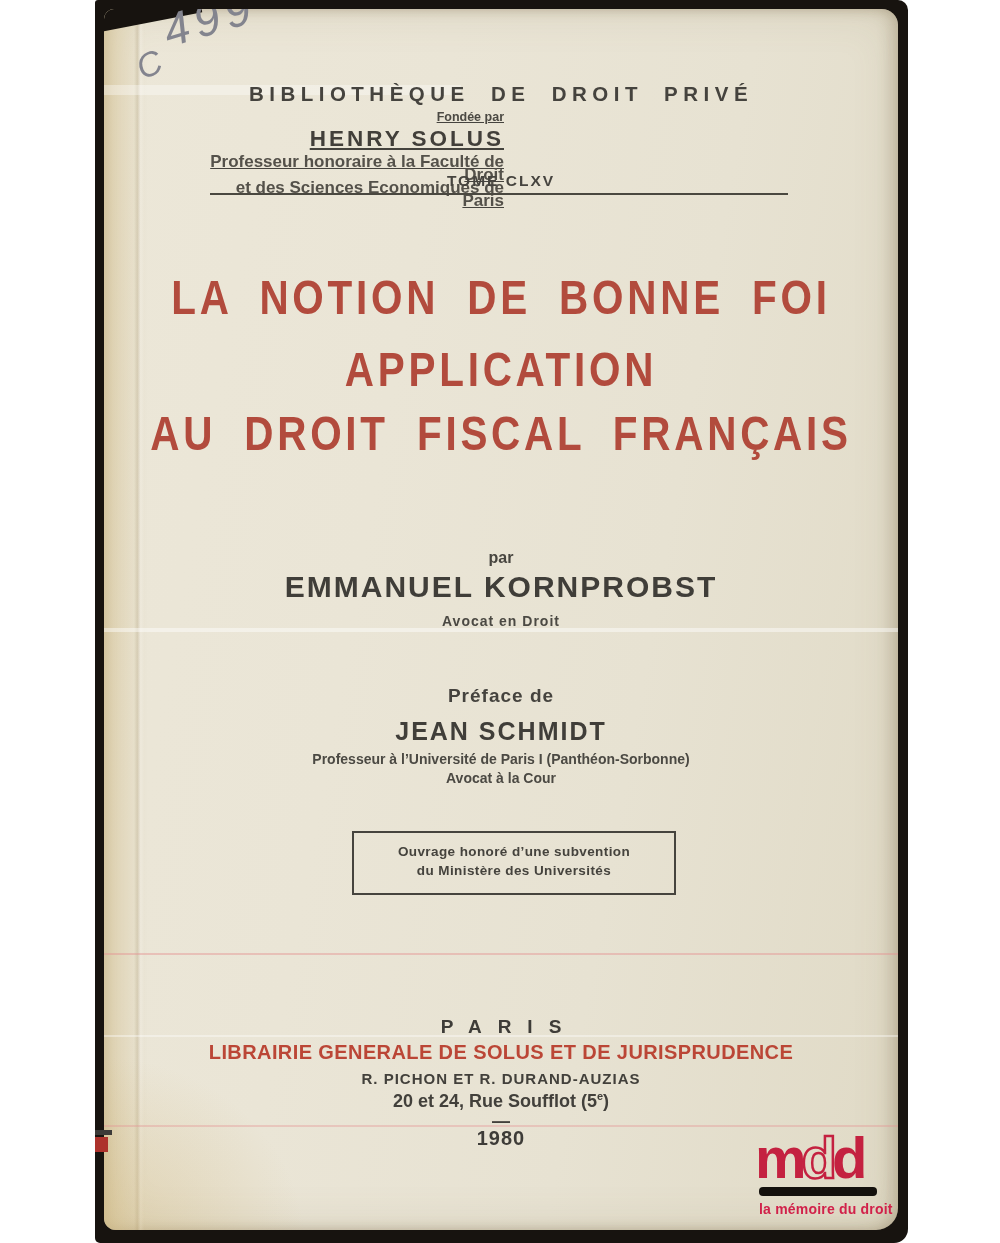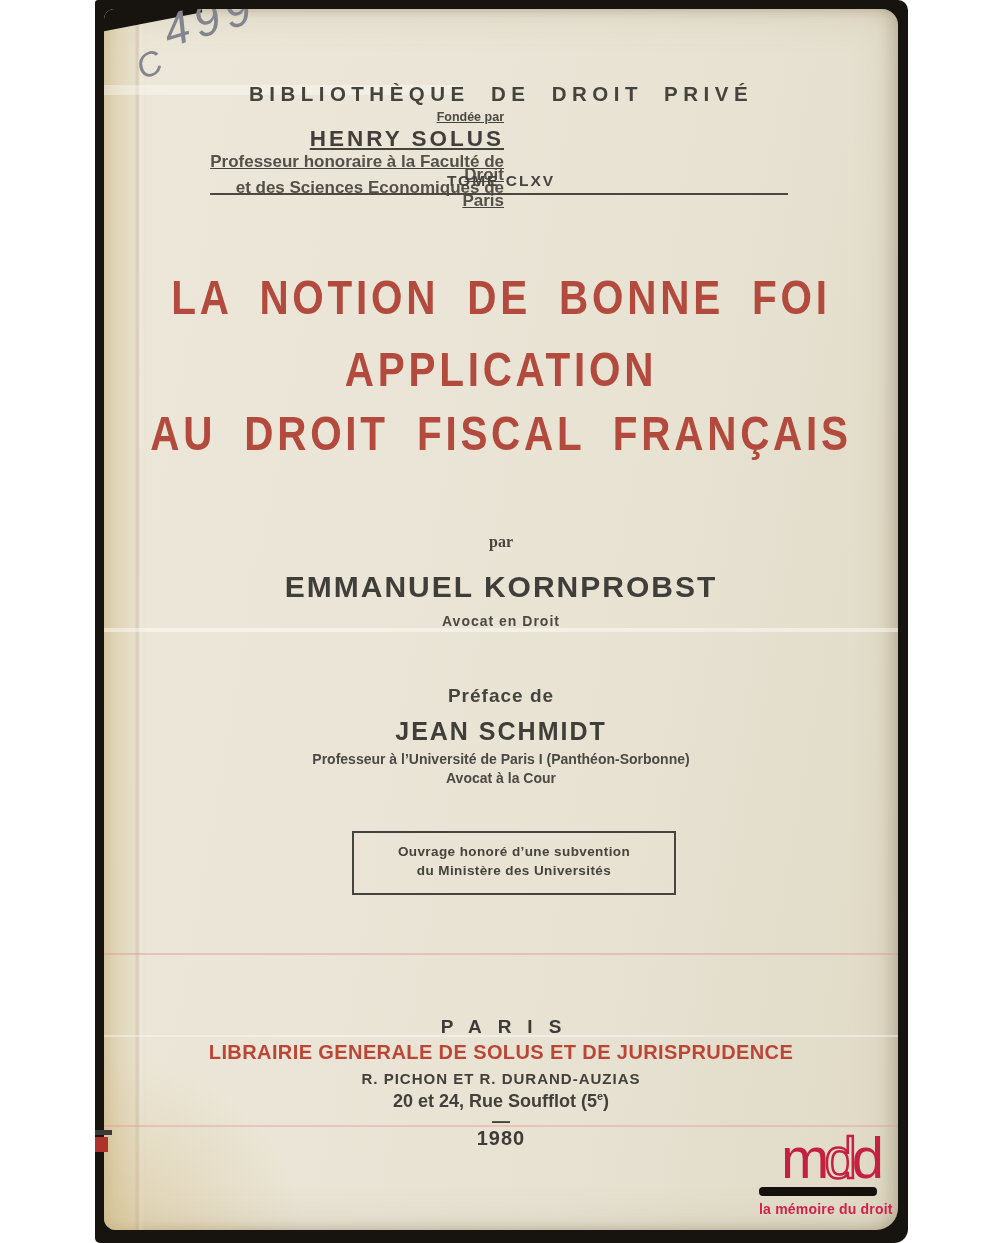--- a/index.html
+++ b/index.html
@@ -60,21 +60,21 @@
   .tome { top: 163px; font-size: 15.5px; font-weight: 700; letter-spacing: 2px; color: #46443f; }
   .rule { position: absolute; left: 106px; top: 184px; width: 578px; height: 2px; background: #4a4840; }
 
   .title-line { position: absolute; left: 0; width: 100%; text-align: center;
     font-weight: 700; font-size: 43px; letter-spacing: 4px; word-spacing: 14px;
     color: #b24b3d; transform: scale(0.94, 1.14); }
   .title-1 { top: 264px; }
   .title-2 { top: 336px; }
   .title-3 { top: 400px; }
 
-  .par      { top: 524px; font-size: 16px; font-weight: 700; color: #47453f; font-family: Liberation Serif, serif; }
+  .par      { top: 540px; font-size: 16px; font-weight: 700; color: #47453f; }
   .author   { top: 561px; font-size: 30px; font-weight: 700; letter-spacing: 2px; color: #403e39; }
   .docteur  { top: 604px; font-size: 14px; font-weight: 700; color: #4b4943; letter-spacing: 1px; }
 
   .preface-intro { top: 676px; font-size: 19px; font-weight: 700; color: #45433e; letter-spacing: 1px; text-align: center; }
   .preface-name  { top: 708px; font-size: 25px; font-weight: 700; letter-spacing: 2px; color: #403e39; }
   .preface-role1 { top: 742px; font-size: 14px; font-weight: 700; color: #4b4943; }
   .preface-role2 { top: 761px; font-size: 14px; font-weight: 700; color: #4b4943; }
 
   .grant-box { position: absolute; left: 248px; top: 822px; width: 324px; height: 64px;
     border: 2px solid #46443e; text-align: center; padding-top: 9px;
@@ -83,21 +83,21 @@
   .city      { top: 1007px; font-size: 19px; font-weight: 700; letter-spacing: 16px; text-indent: 16px; color: #3e3c38; }
   .publisher { top: 1032px; font-size: 20px; font-weight: 700; letter-spacing: 0.4px; color: #bb4636; }
   .printers  { top: 1061px; font-size: 15px; font-weight: 700; letter-spacing: 1px; color: #42403b; }
   .address   { top: 1081px; font-size: 18px; font-weight: 700; color: #42403b; }
   .address sup { font-size: 11px; }
   .separator { top: 1102px; font-size: 18px; font-weight: 700; color: #42403b; }
   .year      { top: 1118px; font-size: 20px; font-weight: 700; letter-spacing: 1px; color: #3e3c38; }
 
   
   .mdd { position: absolute; left: 755px; top: 1130px; width: 150px; }
-  .mdd-letters { font-size: 58px; font-weight: 400; letter-spacing: -5px; line-height: 56px; text-align: center; }
+  .mdd-letters { font-size: 58px; font-weight: 700; letter-spacing: -5px; line-height: 56px; }
   .mdd-m  { color: #c42140; }
   .mdd-d1 { color: transparent; -webkit-text-stroke: 2.5px #c42140; }
   .mdd-d2 { color: #c42140; }
   .mdd-bar { margin-left: 4px; margin-top: 1px; width: 118px; height: 9px; background: #14110d; border-radius: 4px; }
   .mdd-tagline { margin-left: 4px; margin-top: 5px; font-size: 14px; font-weight: 700; color: #d1214a; letter-spacing: 0.2px; white-space: nowrap; }
 </style>
 </head>
 <body>
 
 <div class="canvas">

